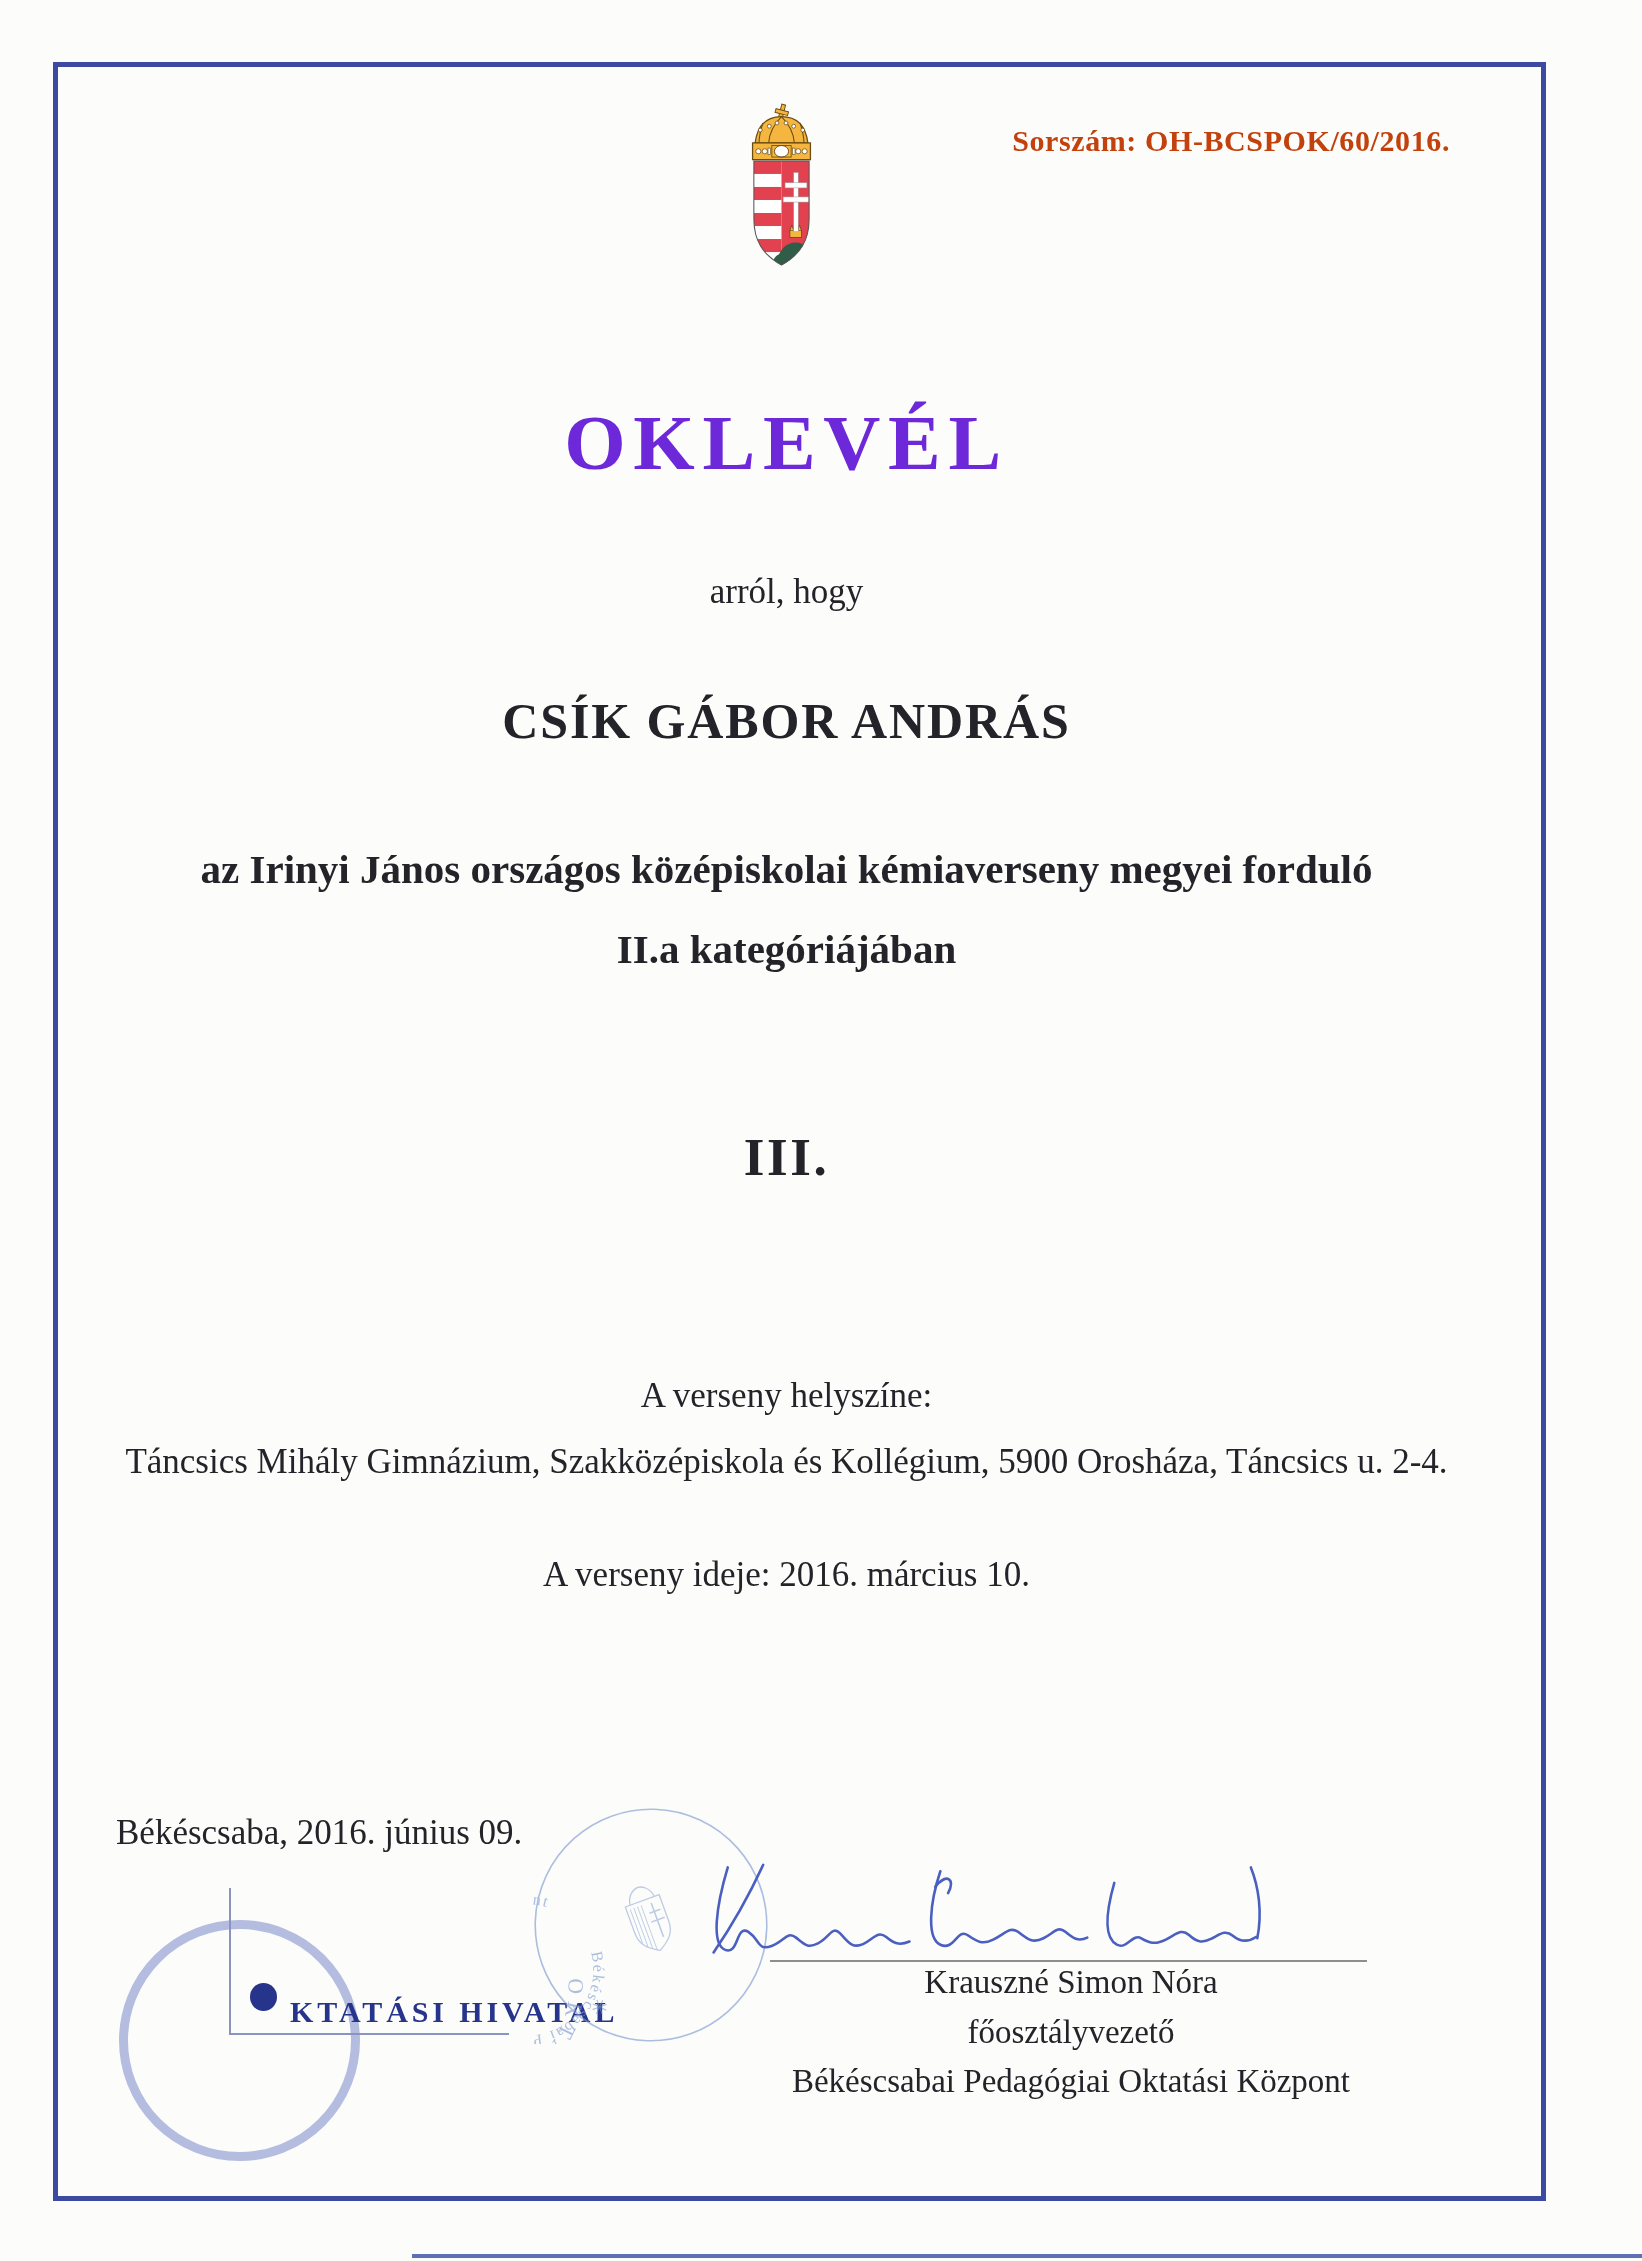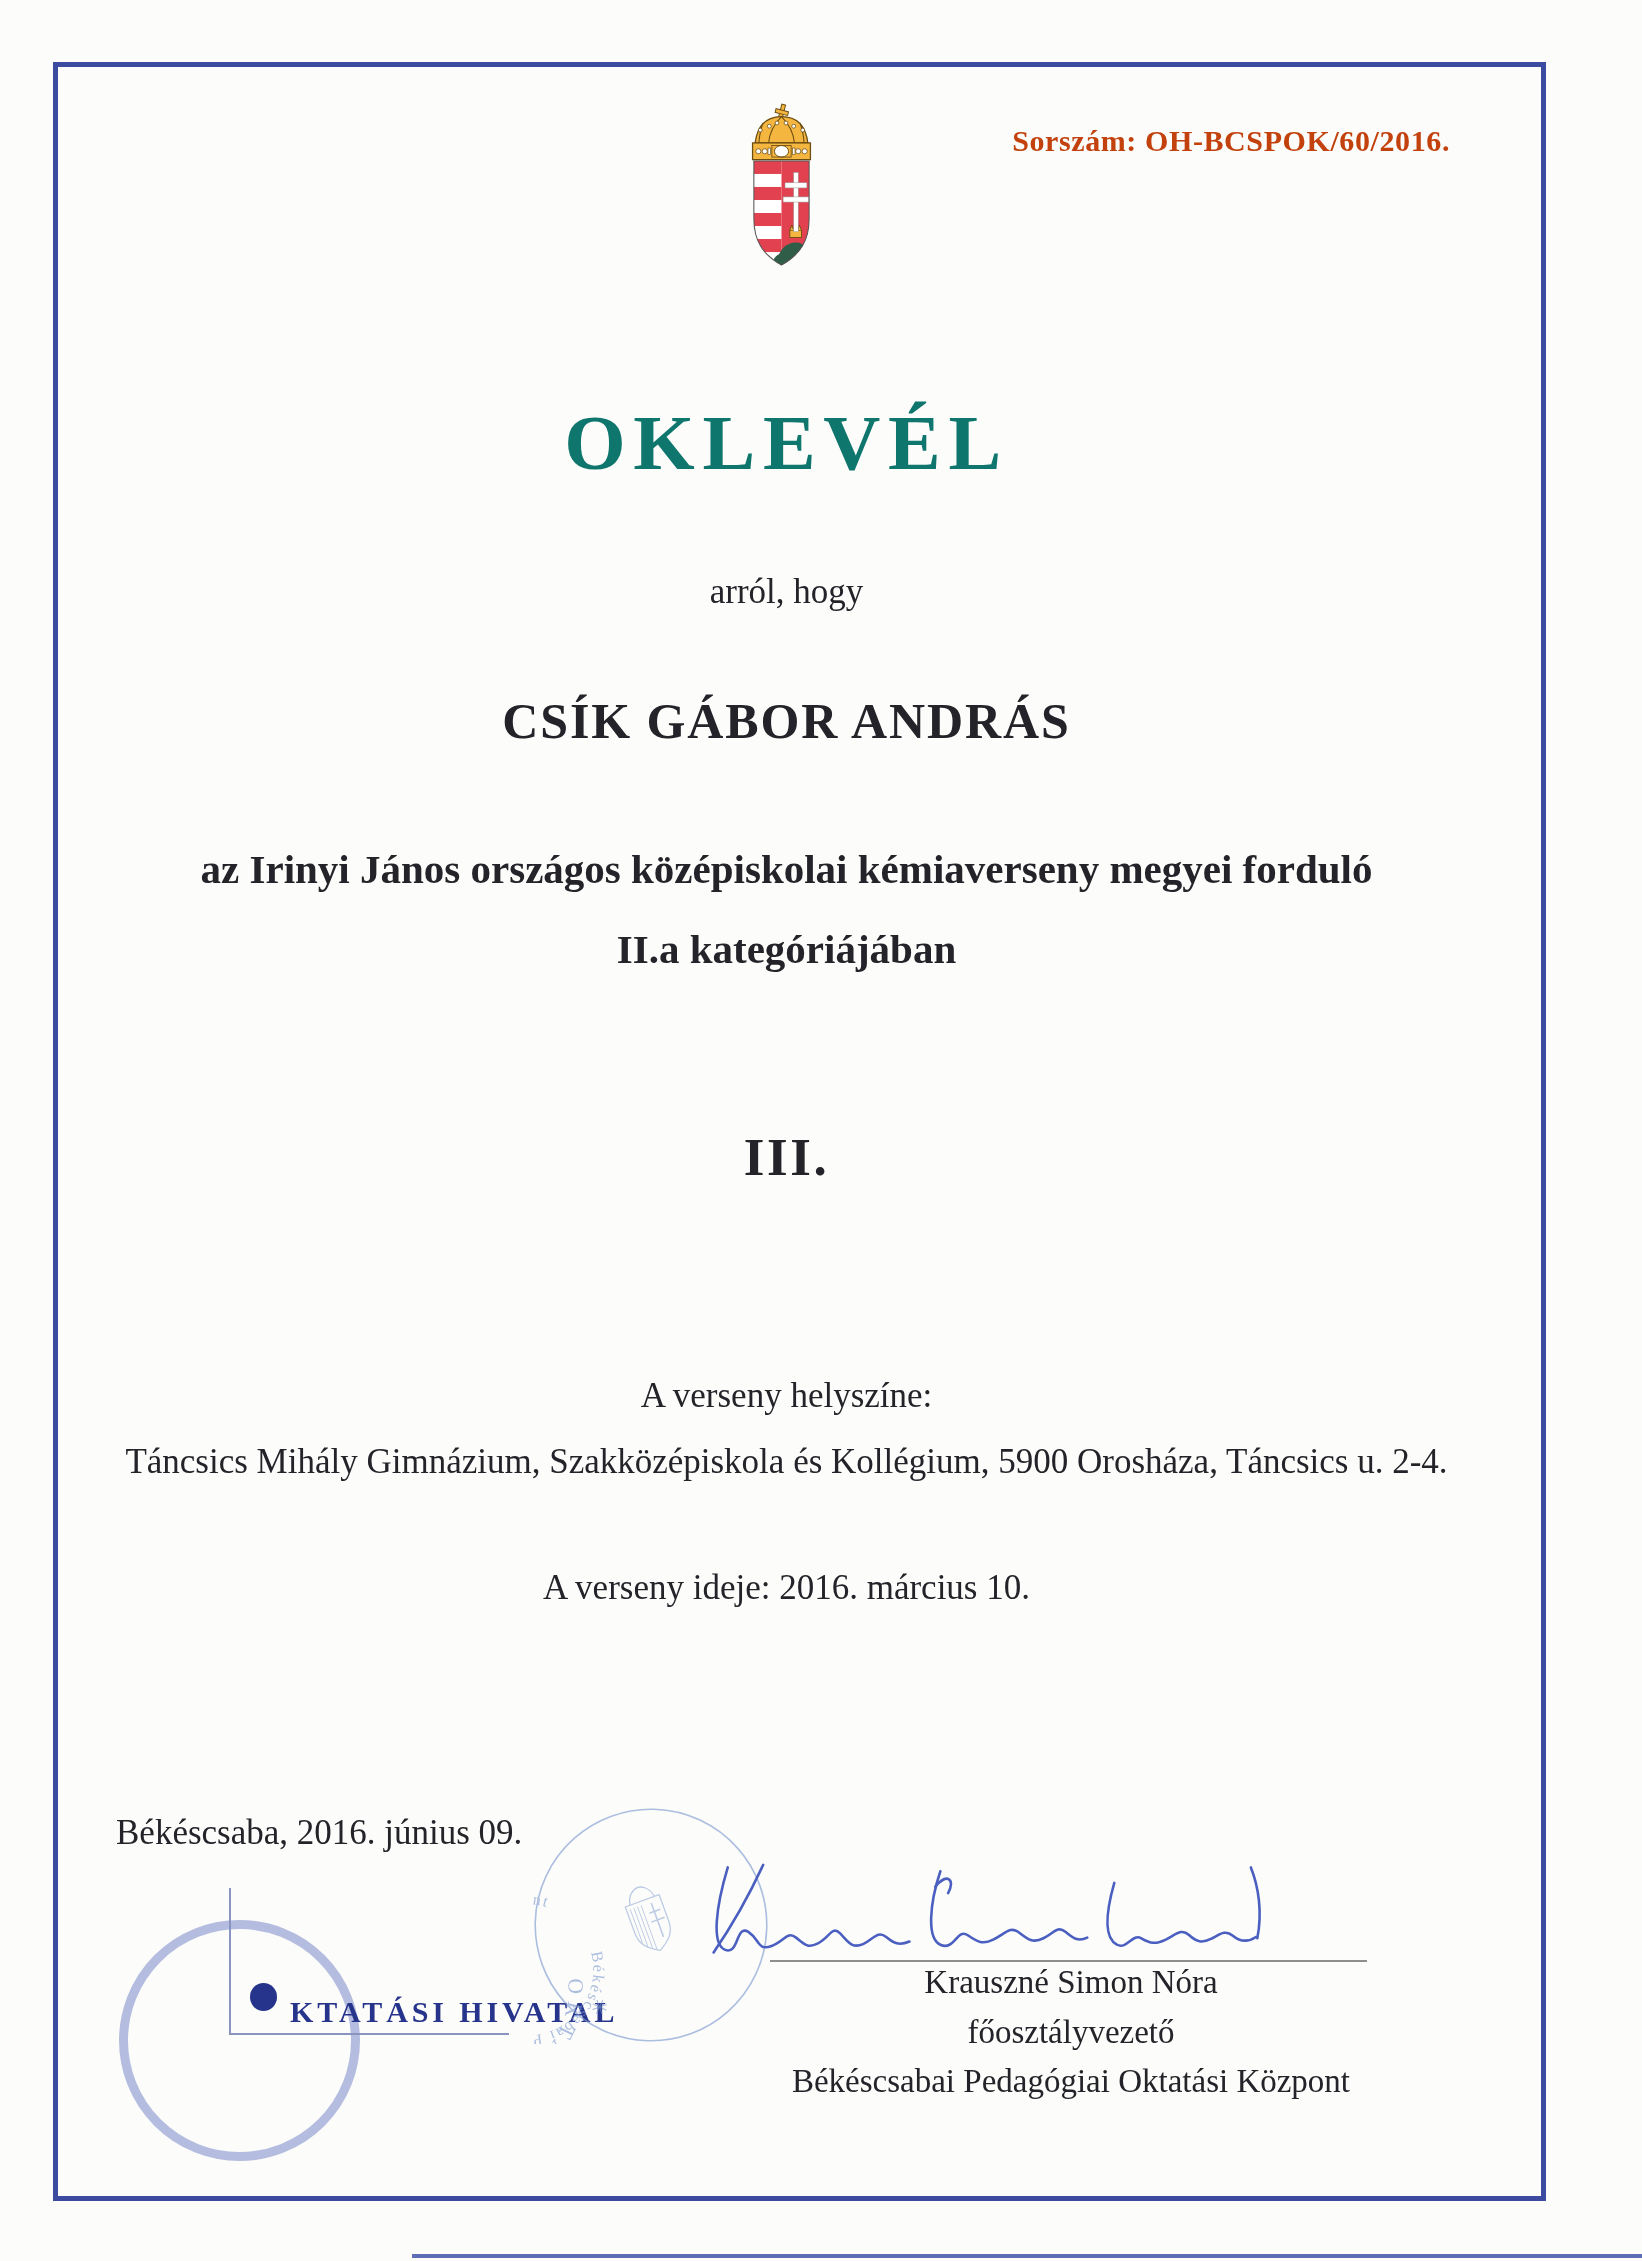--- a/index.html
+++ b/index.html
@@ -20,30 +20,30 @@
   .bottom-edge-line{
     position:absolute;left:412px;top:2254px;width:1230px;height:3.9px;
     background:#4356a8;opacity:.85;
   }
   .serial{
     position:absolute;top:124px;right:193px;
     font-size:30px;font-weight:bold;color:#c2410c;letter-spacing:0.6px;
   }
   .coa{position:absolute;left:741px;top:103px;}
   .ctext{position:absolute;left:39px;width:1495px;text-align:center;white-space:nowrap;}
-  .title{top:398px;font-size:79px;font-weight:bold;letter-spacing:7.7px;color:#0f766e;}
+  .title{top:398px;font-size:79px;font-weight:bold;letter-spacing:7.7px;color:#6d28d9;}
   .intro{top:572px;font-size:35px;}
   .name{top:692px;font-size:50px;font-weight:bold;letter-spacing:1.9px;}
   .line1{top:845px;font-size:41px;font-weight:bold;}
   .line2{top:925px;font-size:41px;font-weight:bold;}
   .place{top:1127px;font-size:53px;font-weight:bold;letter-spacing:2.6px;}
   .suffix{top:1219px;font-size:43px;font-weight:bold;letter-spacing:1.9px;}
   .venue-label{top:1376px;font-size:35px;}
   .venue-value{top:1442px;font-size:35px;}
-  .event-date{top:1555px;font-size:35px;margin-top:13px;}
+  .event-date{top:1555px;font-size:35px;}
   .issue-line{
     position:absolute;left:116px;top:1813px;font-size:35px;white-space:nowrap;
   }
   
   .logo-ring{
     position:absolute;left:119px;top:1920px;width:223px;height:223px;
     border:9px solid #b4bddf;border-radius:50%;
   }
   .logo-vline{position:absolute;left:229px;top:1888px;width:1.9px;height:147px;background:#8a94c0;}
   .logo-hline{position:absolute;left:229px;top:2033px;width:280px;height:1.9px;background:#8a94c0;}

